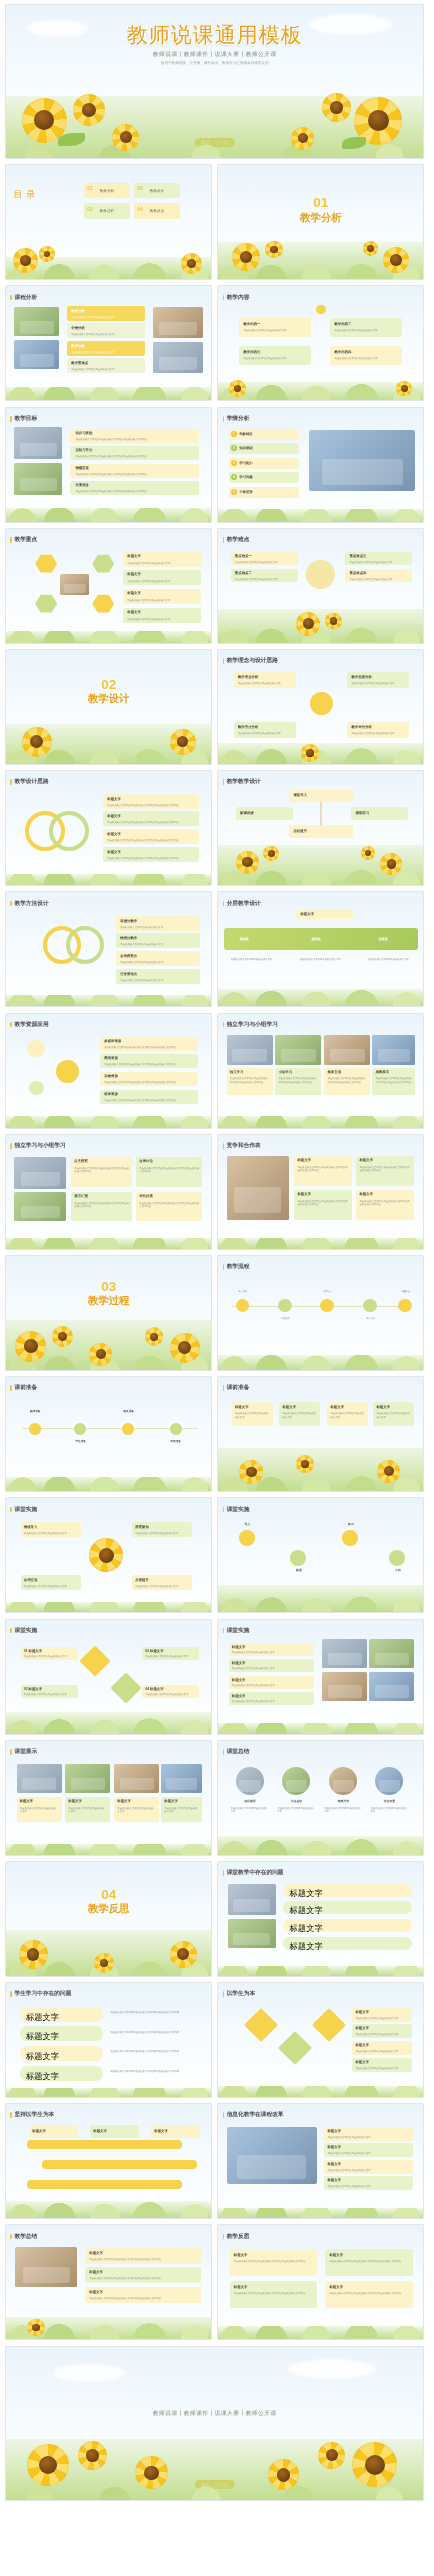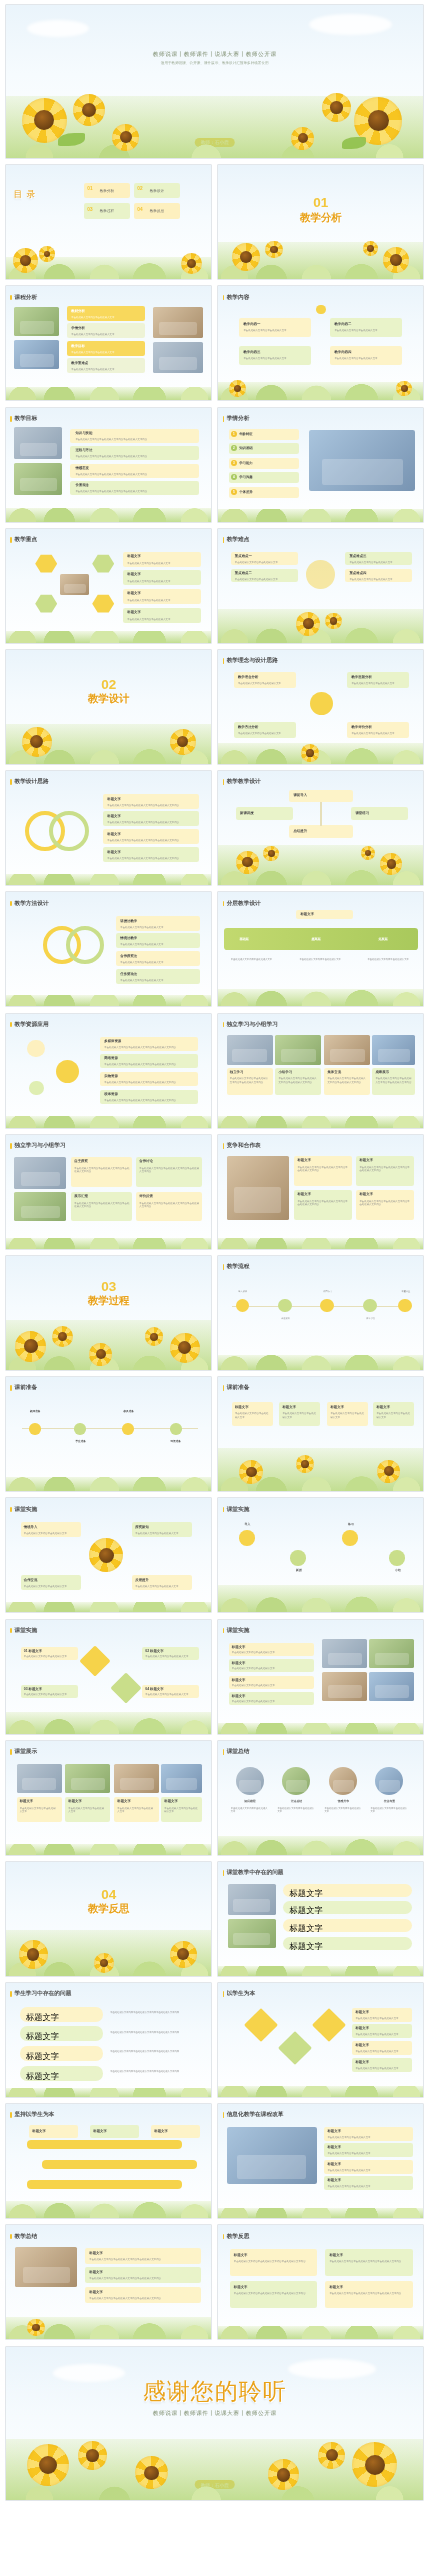--- a/index.html
+++ b/index.html
@@ -57,20 +57,21 @@
 </style>
 </head>
 <body>
 
 <div id="deck">
 
   <div class="slide full">
     <div class="sky"></div>
     <div class="cloud" style="left:21px;top:14.5px;width:62px;height:17.6px;"></div>
     <div class="cloud" style="right:31px;top:9.3px;width:83px;height:21px;"></div>
+    <div class="t-hero" style="top:15.5px;font-size:21px;">教师说课通用模板</div>
     <div class="hero-sub" style="top:46px;font-size:5.7px;">教师说课丨教师课件丨说课大赛丨教师公开课</div>
     <div class="hero-sub2" style="top:56px;font-size:3.6px;">适用于教师说课、公开课、课件展示、教学设计汇报等多种场景使用</div>
     <div class="hero-chip" style="bottom:11.4px;font-size:4.7px;">教师：石小鹿</div>
     <div class="field" style="height:62px;"></div>
     <div class="sf" style="left:15.5px;bottom:15.5px;width:45px;height:45px;">
         <div class="petals"></div>
         <div class="core"></div>
       </div>
     <div class="sf" style="left:67px;bottom:32px;width:32px;height:32px;">
         <div class="petals"></div>
@@ -954,21 +955,20 @@
       <div class="ch" style="position:absolute;left:4.1px;top:3.1px;">标题文字</div>
       <div class="cb" style="position:absolute;left:4.1px;top:9.3px;width:80px;">单击此处输入文本内容单击此处输入文本内容单击此处输入文本内容</div>
     </div>
     <div class="field" style="height:13.5px;"></div>
   </div>
 
   <div class="slide full">
     <div class="sky"></div>
     <div class="cloud" style="left:47px;top:17.6px;width:72px;height:17.6px;"></div>
     <div class="cloud" style="right:47px;top:12.4px;width:88px;height:19.7px;"></div>
-    <div class="t-hero" style="top:29px;font-size:23px;">感谢您的聆听</div>
     <div class="hero-sub" style="top:63px;font-size:5.7px;">教师说课丨教师课件丨说课大赛丨教师公开课</div>
     <div class="hero-chip" style="bottom:10.4px;font-size:4.7px;">教师：石小鹿</div>
     <div class="field" style="height:61px;"></div>
     <div class="sf" style="left:21px;bottom:13.5px;width:42px;height:42px;">
         <div class="petals"></div>
         <div class="core"></div>
       </div>
     <div class="sf" style="left:72px;bottom:30px;width:29px;height:29px;">
         <div class="petals"></div>
         <div class="core"></div>

